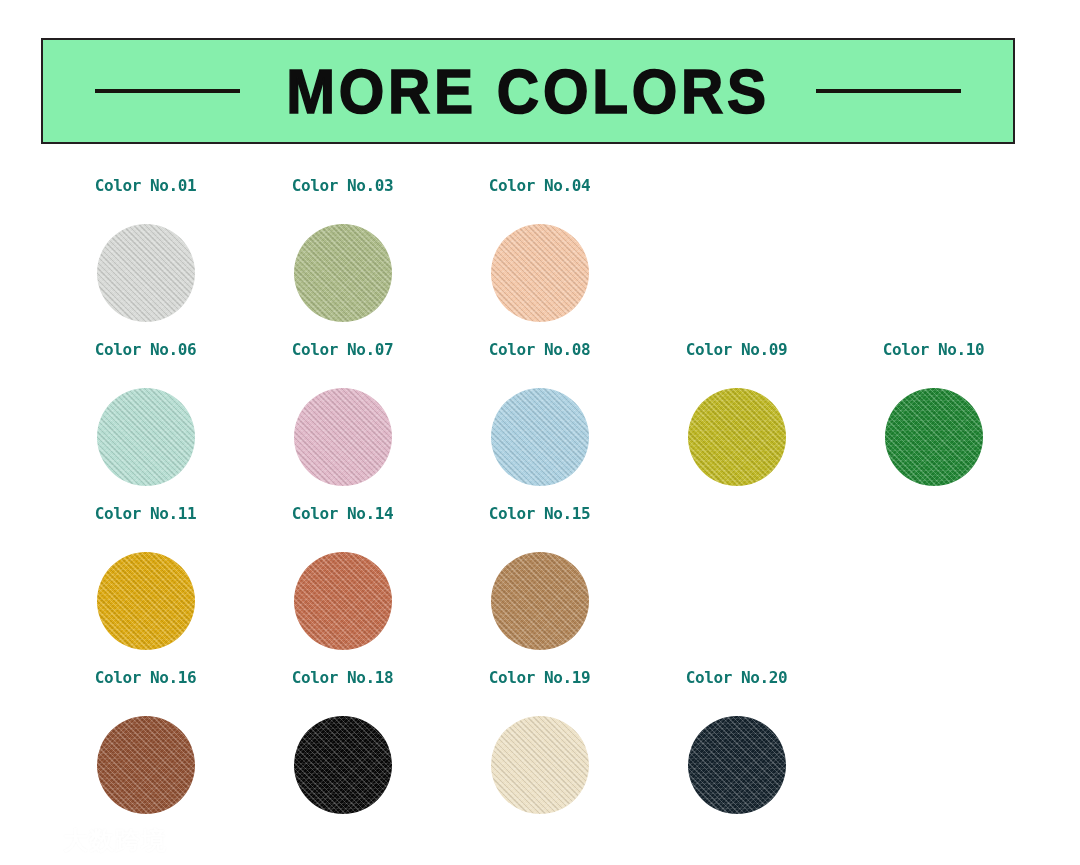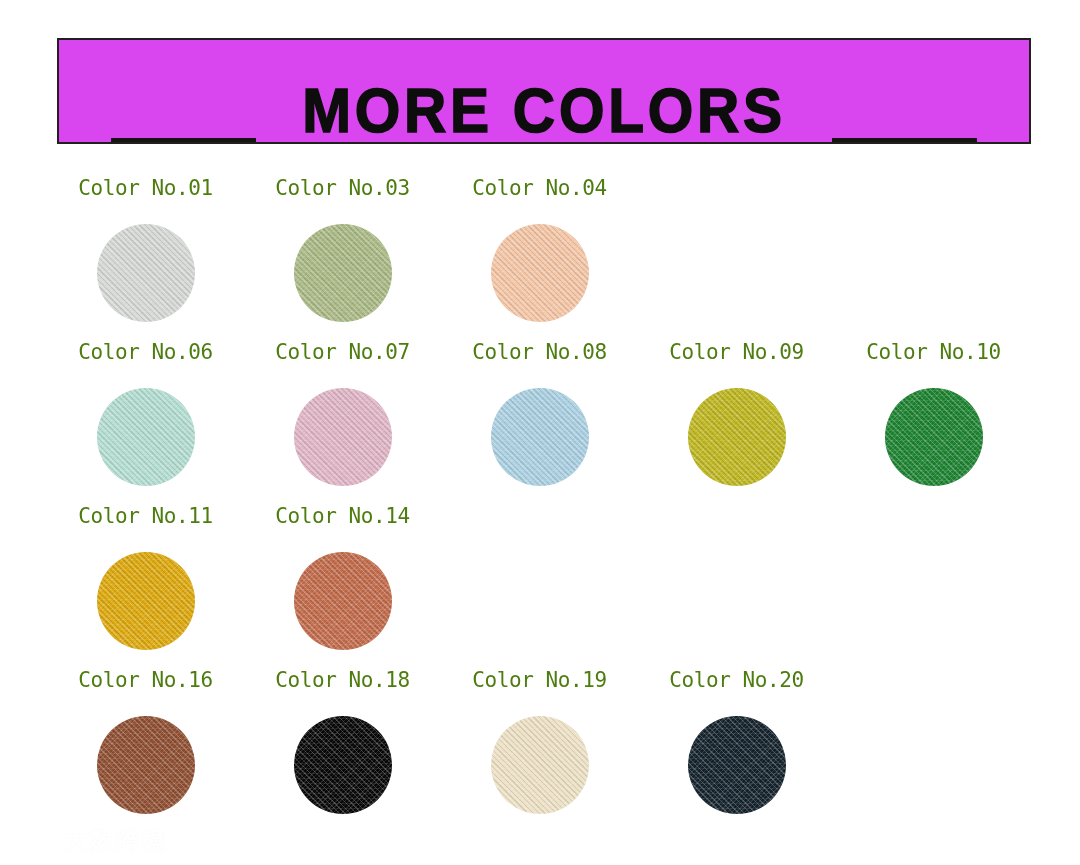--- a/index.html
+++ b/index.html
@@ -11,30 +11,30 @@
     width: 1080px;
     height: 865px;
     position: relative;
     font-family: "DejaVu Sans Mono", monospace;
     overflow: hidden;
   }
 
   
   .header-box {
     position: absolute;
-    left: 57px;
+    left: 41px;
     top: 38px;
     width: 974px;
     height: 106px;
     border: 2px solid #231f20;
     box-sizing: border-box;
     display: flex;
-    align-items: flex-end;
+    align-items: center;
     justify-content: center;
-    background: #d946ef;
+    background: #86efac;
   }
   .rule {
     width: 145px;
     height: 4px;
     background: #17140f;
     flex: none;
   }
   .rule-left  { margin-right: 28px; }
   .rule-right { margin-left: 28px; }
 
@@ -63,24 +63,24 @@
     height: 164px;
   }
   .cell {
     width: 197px;
     display: flex;
     flex-direction: column;
     align-items: center;
   }
   .swatch-label {
     font-family: "DejaVu Sans Mono", monospace;
-    font-size: 21px;
-    font-weight: normal;
+    font-size: 16px;
+    font-weight: bold;
     letter-spacing: -0.4px;
-    color: #4d7c0f;
+    color: #0f766e;
     line-height: 1;
     height: 18px;
     white-space: nowrap;
   }
   .swatch-wrap {
     margin-top: 28px;
     width: 98px;
     height: 98px;
     position: relative;
   }
@@ -216,20 +216,26 @@
       <div class="swatch-wrap">
         <div class="swatch" style="background-color: rgb(219, 167, 13);"></div>
       </div>
     </div>
     <div class="cell">
       <div class="swatch-label">Color No.14</div>
       <div class="swatch-wrap">
         <div class="swatch" style="background-color: rgb(192, 106, 74);"></div>
       </div>
     </div>
+    <div class="cell">
+      <div class="swatch-label">Color No.15</div>
+      <div class="swatch-wrap">
+        <div class="swatch" style="background-color: rgb(176, 131, 85);"></div>
+      </div>
+    </div>
   </div>
 
   <div class="row">
     <div class="cell">
       <div class="swatch-label">Color No.16</div>
       <div class="swatch-wrap">
         <div class="swatch" style="background-color: rgb(142, 79, 50);"></div>
       </div>
     </div>
     <div class="cell">

